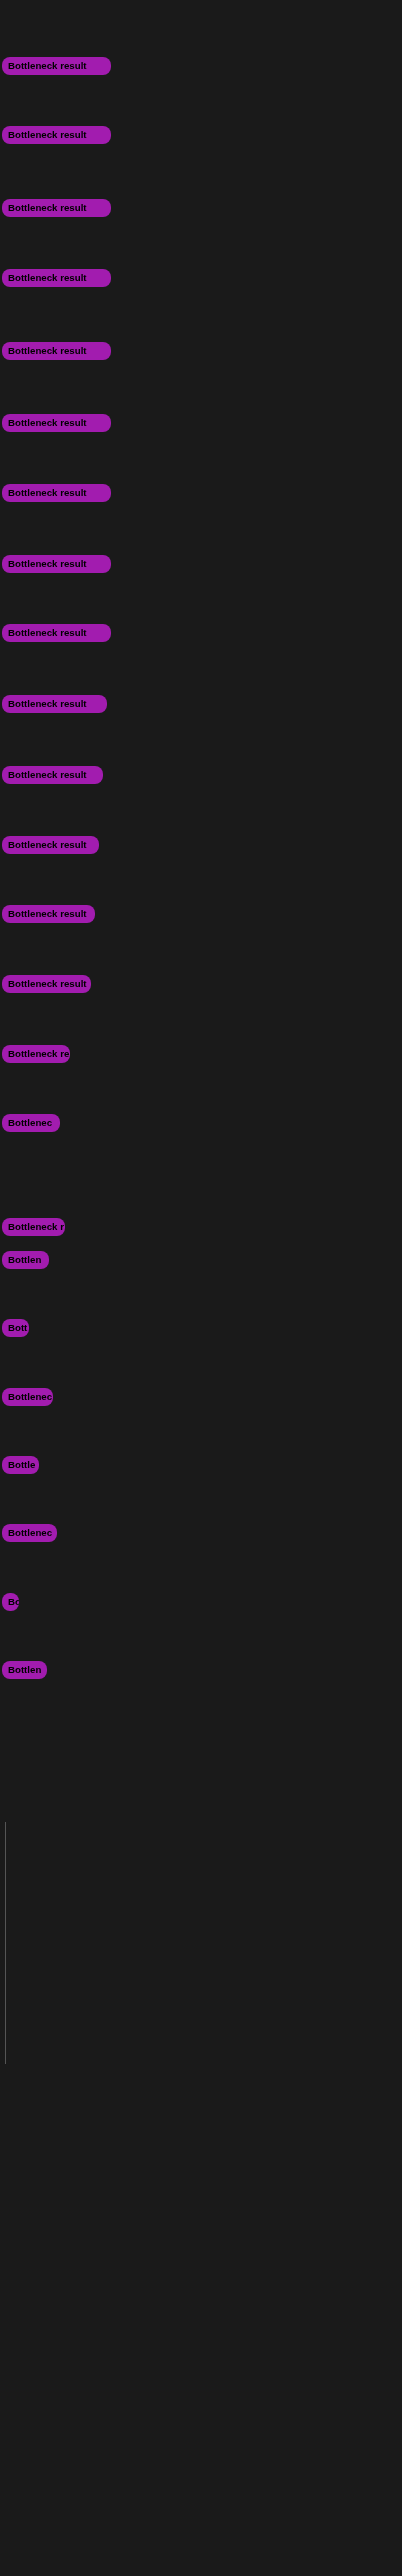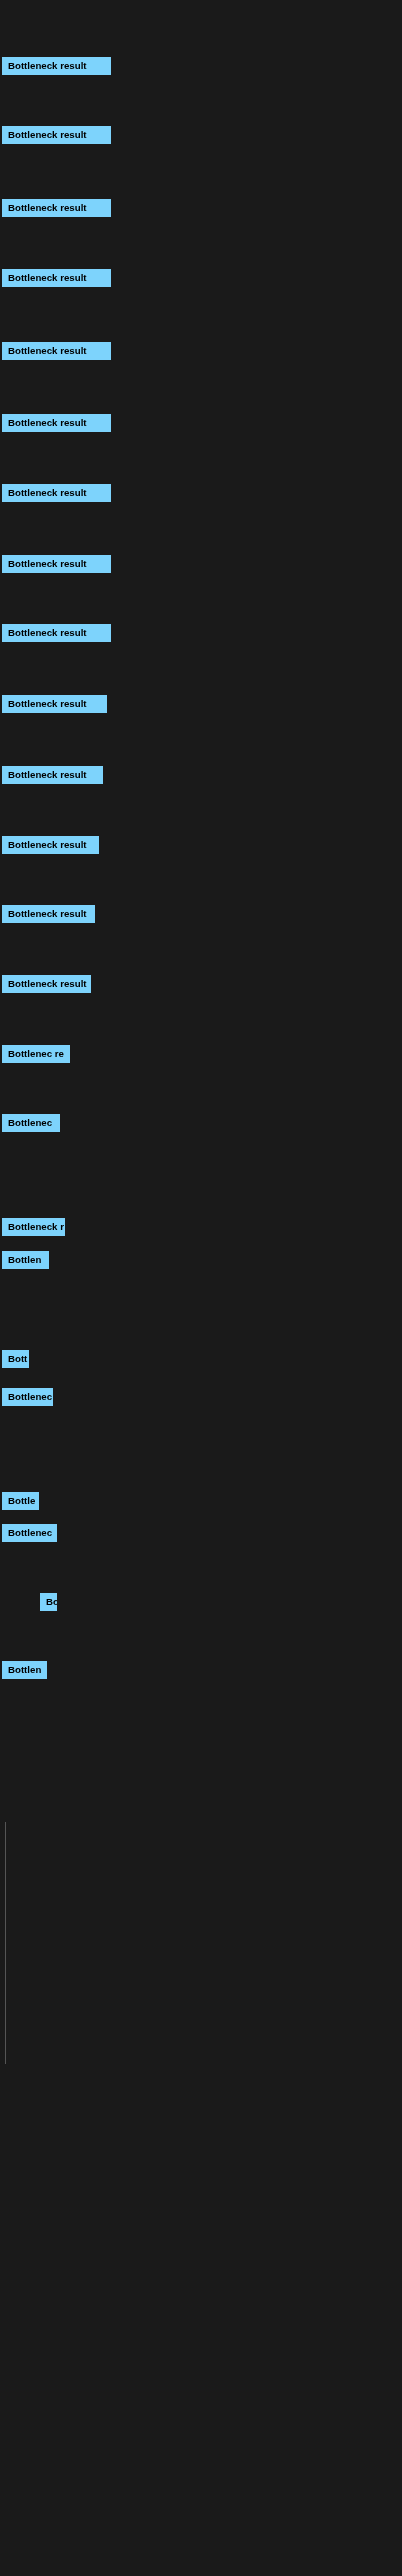--- a/index.html
+++ b/index.html
@@ -19,28 +19,29 @@
     .site-title {
       text-align: center;
       color: #cccccc;
       font-size: 11.3px;
       padding: 6.4px 0 3.2px 0;
       letter-spacing: 0.4px;
     }
 
     .bottleneck-bar {
       display: inline-block;
-      background-color: #7dd3fc;
+      background-color: #a21caf;
       color: #000000;
       font-size: 9.7px;
       font-weight: bold;
       padding: 3.2px 6.4px;
       margin: 0;
       white-space: nowrap;
       overflow: hidden;
+      border-radius: 8px;
     }
 
     .chart-area {
       position: relative;
       width: 403px;
     }
 
     .vertical-line {
       position: absolute;
       left: 4.8px;
@@ -93,44 +94,44 @@
       <div style="position: absolute; top: 825px; left: 1.6px; padding: 1.6px 0px;">
         <span class="bottleneck-bar" style="width: 97px; display: block; overflow: hidden; white-space: nowrap;">Bottleneck result</span>
       </div>
       <div style="position: absolute; top: 894px; left: 1.6px; padding: 1.6px 0px;">
         <span class="bottleneck-bar" style="width: 93px; display: block; overflow: hidden; white-space: nowrap;">Bottleneck result</span>
       </div>
       <div style="position: absolute; top: 964px; left: 1.6px; padding: 1.6px 0px;">
         <span class="bottleneck-bar" style="width: 89px; display: block; overflow: hidden; white-space: nowrap;">Bottleneck result</span>
       </div>
       <div style="position: absolute; top: 1034px; left: 1.6px; padding: 1.6px 0px;">
-        <span class="bottleneck-bar" style="width: 68px; display: block; overflow: hidden; white-space: nowrap;">Bottlenec re</span>
+        <span class="bottleneck-bar" style="width: 68px; display: block; overflow: hidden; white-space: nowrap;">Bottleneck re</span>
       </div>
       <div style="position: absolute; top: 1103px; left: 1.6px; padding: 1.6px 0px;">
         <span class="bottleneck-bar" style="width: 58px; display: block; overflow: hidden; white-space: nowrap;">Bottlenec</span>
       </div>
       <div style="position: absolute; top: 1171px; left: 1.6px; padding: 1.6px 0px;">
         <span class="bottleneck-bar" style="width: 63px; display: block; overflow: hidden; white-space: nowrap; margin-top: 36px;">Bottleneck r</span>
       </div>
       <div style="position: absolute; top: 1240px; left: 1.6px; padding: 1.6px 0px;">
         <span class="bottleneck-bar" style="width: 47px; display: block; overflow: hidden; white-space: nowrap;">Bottlen</span>
       </div>
       <div style="position: absolute; top: 1308px; left: 1.6px; padding: 1.6px 0px;">
-        <span class="bottleneck-bar" style="width: 27px; display: block; overflow: hidden; white-space: nowrap; margin-top: 31px;">Bott</span>
+        <span class="bottleneck-bar" style="width: 27px; display: block; overflow: hidden; white-space: nowrap;">Bott</span>
       </div>
       <div style="position: absolute; top: 1377px; left: 1.6px; padding: 1.6px 0px;">
         <span class="bottleneck-bar" style="width: 51px; display: block; overflow: hidden; white-space: nowrap;">Bottlenec</span>
       </div>
       <div style="position: absolute; top: 1445px; left: 1.6px; padding: 1.6px 0px;">
-        <span class="bottleneck-bar" style="width: 37px; display: block; overflow: hidden; white-space: nowrap; margin-top: 36px;">Bottle</span>
+        <span class="bottleneck-bar" style="width: 37px; display: block; overflow: hidden; white-space: nowrap;">Bottle</span>
       </div>
       <div style="position: absolute; top: 1513px; left: 1.6px; padding: 1.6px 0px;">
         <span class="bottleneck-bar" style="width: 55px; display: block; overflow: hidden; white-space: nowrap;">Bottlenec</span>
       </div>
-      <div style="position: absolute; top: 1582px; left: 1.6px; padding: 1.6px 0px; margin-left: 38px;">
+      <div style="position: absolute; top: 1582px; left: 1.6px; padding: 1.6px 0px;">
         <span class="bottleneck-bar" style="width: 17.7px; display: block; overflow: hidden; white-space: nowrap;">Bo</span>
       </div>
       <div style="position: absolute; top: 1650px; left: 1.6px; padding: 1.6px 0px;">
         <span class="bottleneck-bar" style="width: 45px; display: block; overflow: hidden; white-space: nowrap;">Bottlen</span>
       </div>
     </div>
 
   <div style="height: 886px; position: relative;">
     <div class="vertical-line" style="top: 81px; height: 242px;"></div>
   </div>

